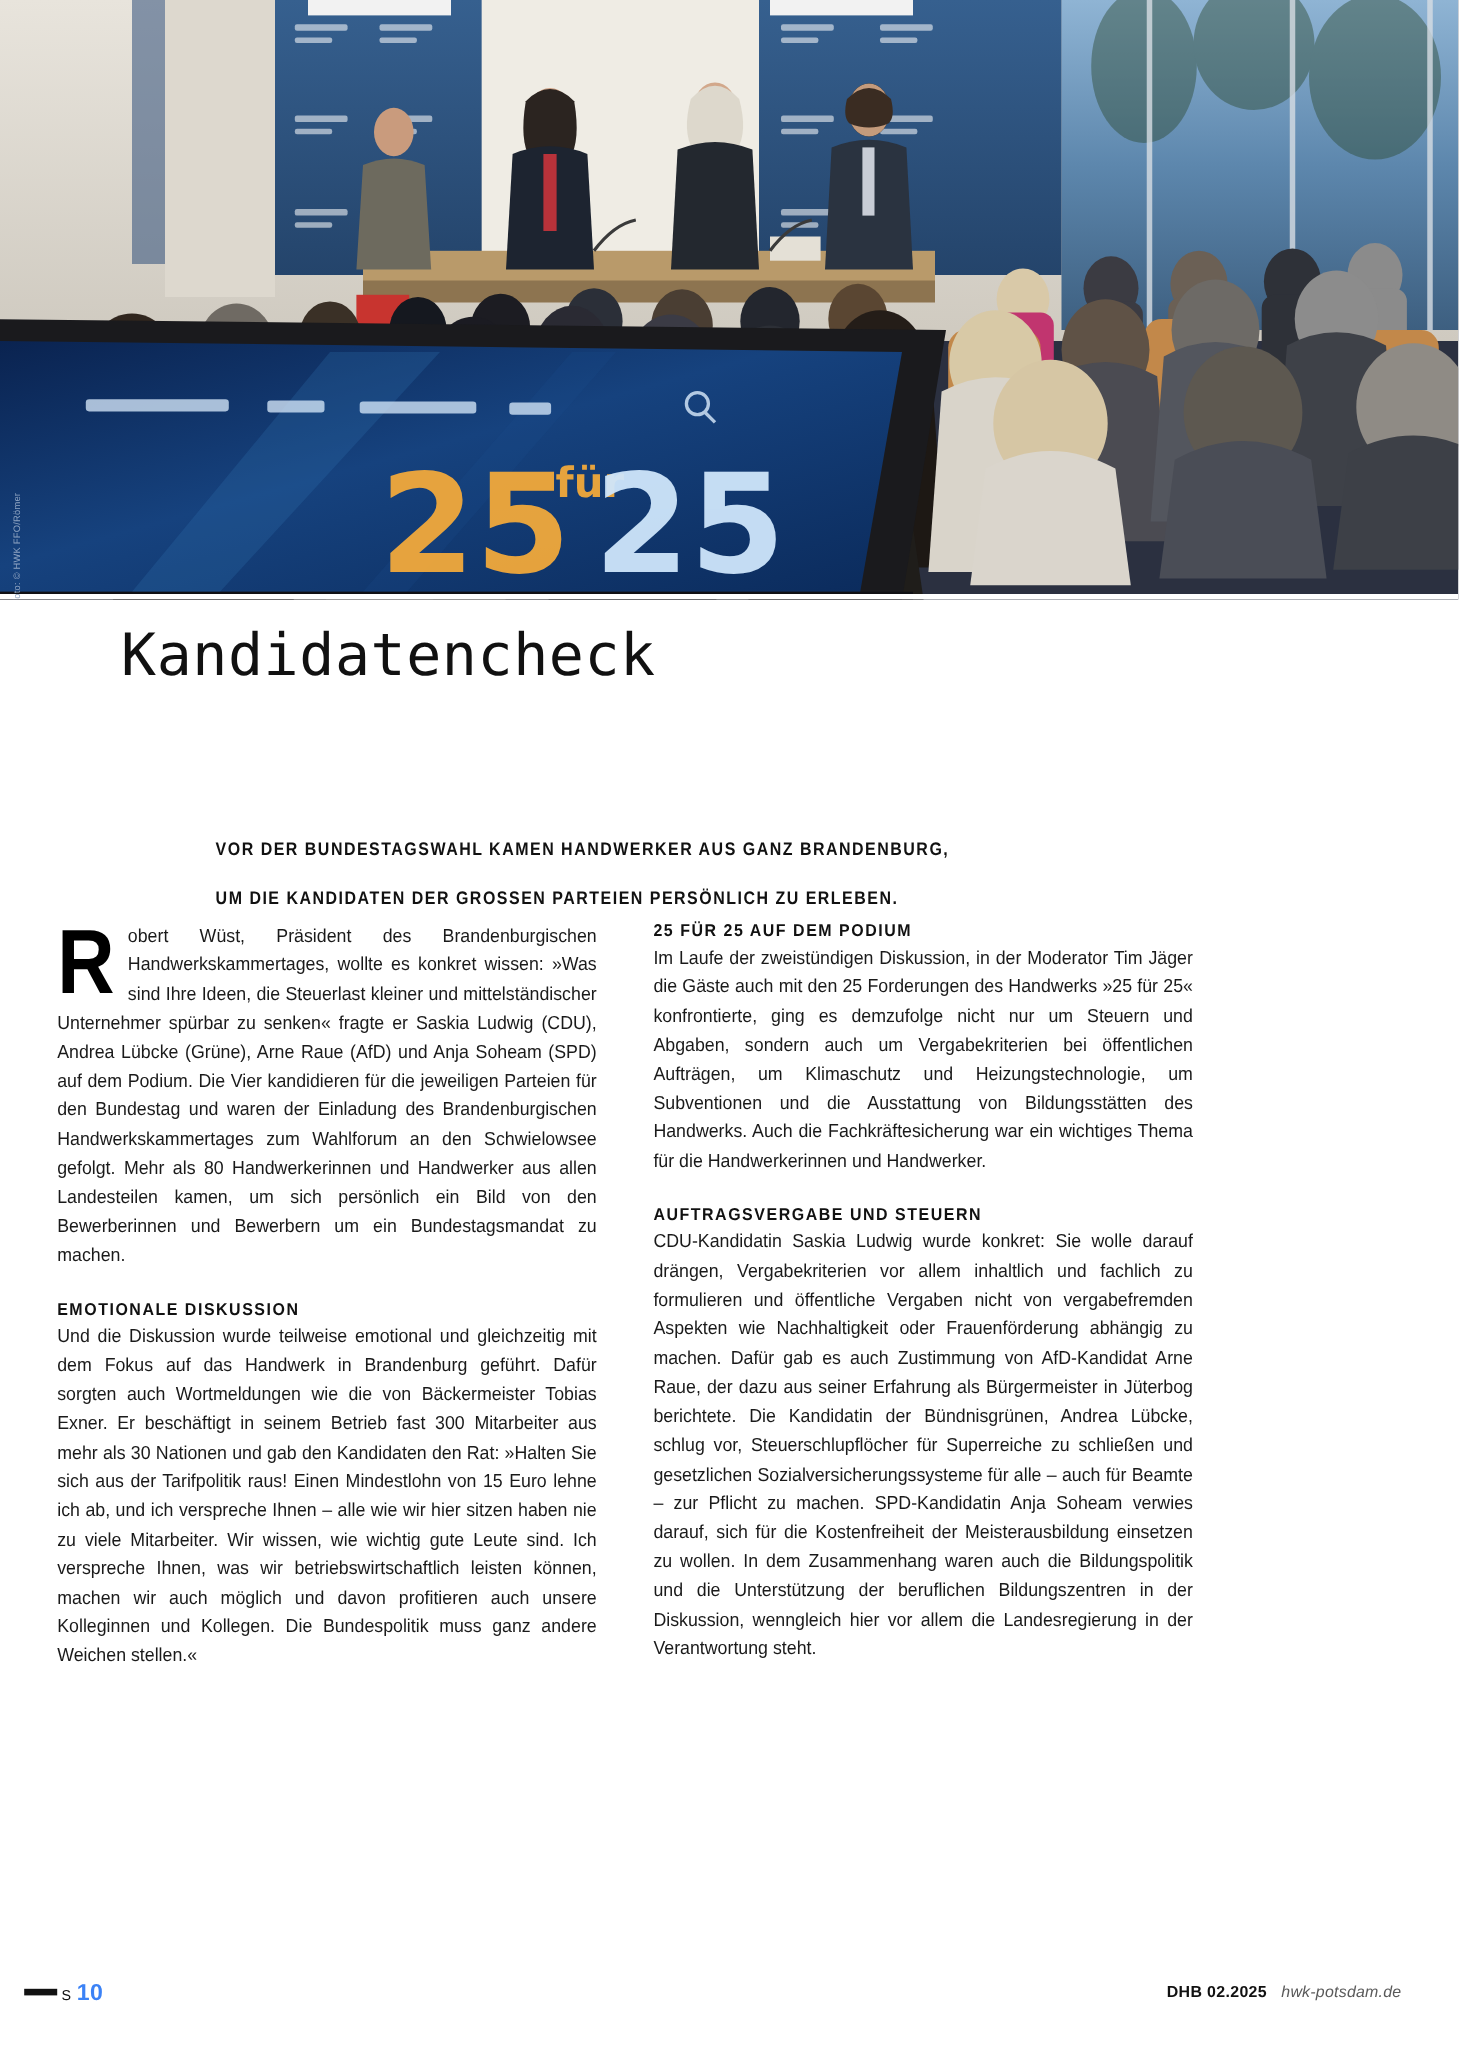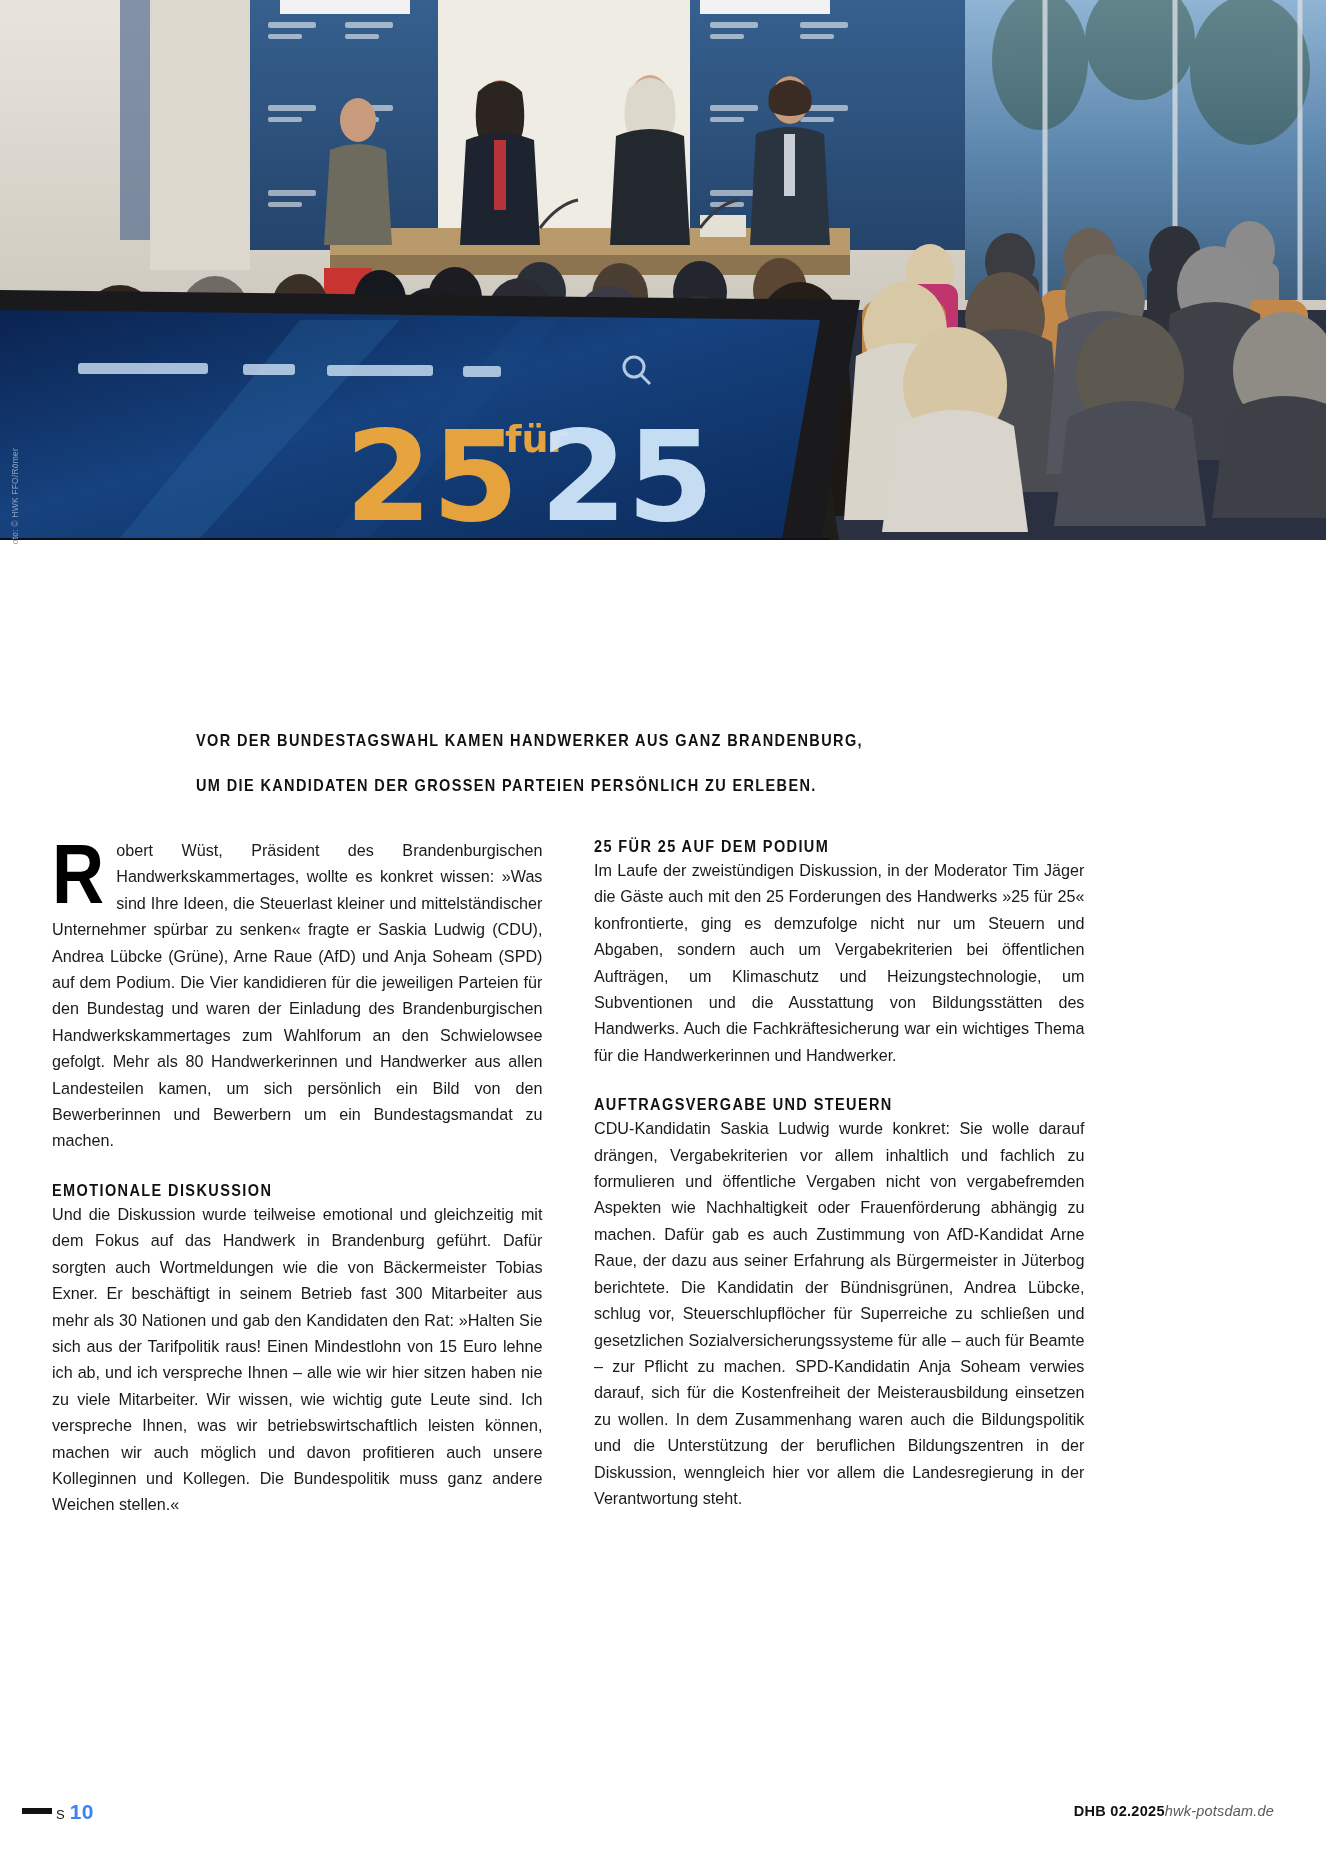--- a/index.html
+++ b/index.html
@@ -60,21 +60,21 @@
     font-weight: 400;
     letter-spacing: 0.5px;
     color: #111111;
     white-space: nowrap;
   }
 
   
   .subtitle {
     position: absolute;
     left: 196px;
-    top: 718px;
+    top: 750px;
     width: 1000px;
   }
   .subtitle-line {
     font-family: "Liberation Sans Narrow", "Liberation Sans", sans-serif;
     font-size: 16.5px;
     font-weight: bold;
     letter-spacing: 1.55px;
     line-height: 45px;
     color: #111111;
     transform: scaleX(0.88);
@@ -167,20 +167,21 @@
     font-weight: bold;
     letter-spacing: 0.4px;
     color: #3b82f6;
   }
   .footer-right {
     position: absolute;
     right: 52px;
     top: 3px;
     display: flex;
     align-items: baseline;
+    gap: 13px;
   }
   .footer-issue {
     font-family: "Liberation Sans Narrow", "Liberation Sans", sans-serif;
     font-size: 14.5px;
     font-weight: bold;
     letter-spacing: 0.3px;
     color: #111111;
   }
   .footer-url {
     font-family: "Liberation Sans Narrow", "Liberation Sans", sans-serif;
@@ -471,20 +472,21 @@
         <rect x="0" y="538" width="830" height="7" fill="#101014"></rect>
       </g>
 
       <rect x="0" y="540" width="1326" height="5" fill="#ffffff"></rect>
     </svg>
 
     <div class="photo-credit">Foto: © HWK FFO/Römer</div>
   </div>
 
   <div class="headline">
+    <div class="headline-line">Kandidatencheck</div>
   </div>
 
   <div class="subtitle">
     <div class="subtitle-line">VOR DER BUNDESTAGSWAHL KAMEN HANDWERKER AUS GANZ BRANDENBURG,</div>
     <div class="subtitle-line">UM DIE KANDIDATEN DER GROSSEN PARTEIEN PERSÖNLICH ZU ERLEBEN.</div>
   </div>
 
   <div class="columns">
 
     <div class="col">

